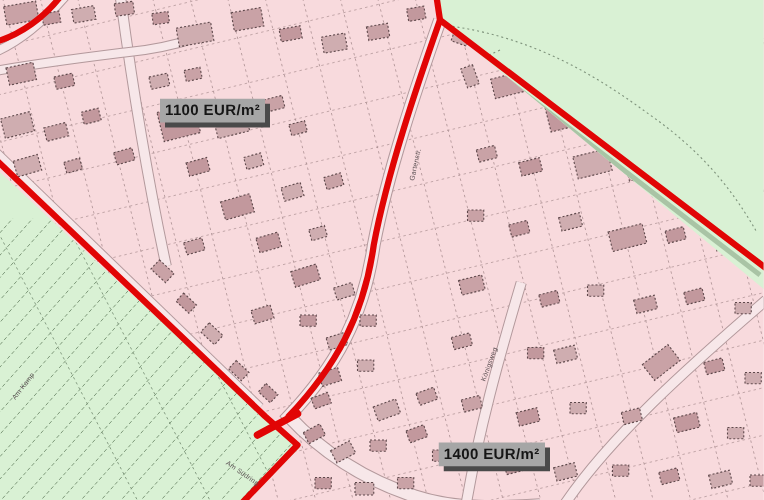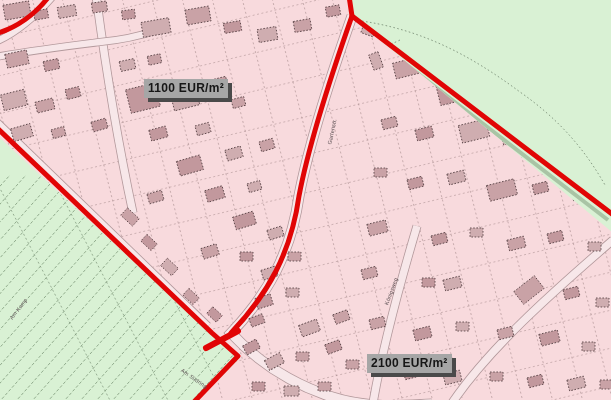--- a/index.html
+++ b/index.html
@@ -12,21 +12,20 @@
     position:absolute;
     background:#a6a6a6;
     color:#161616;
     font-size:12px;
     font-weight:bold;
     line-height:17px;
     padding:1px 4px;
     letter-spacing:.3px;
     box-shadow:4px 4px 0 #4a4a4a;
     white-space:nowrap;
-    margin-left:16px;
   }
   .street-label{
     font-size:5.5px;
     fill:#5a4f52;
     letter-spacing:.2px;
   }
 </style>
 </head>
 <body>
 
@@ -263,14 +262,14 @@
 
     <g>
       <text class="street-label" text-anchor="middle" transform="translate(334,132) rotate(-78)">Gartenstr.</text>
       <text class="street-label" text-anchor="middle" transform="translate(393,292) rotate(-70)">Königsweg</text>
       <text class="street-label" text-anchor="middle" transform="translate(193,380) rotate(35)">Am Südring</text>
       <text class="street-label" text-anchor="middle" transform="translate(20,310) rotate(-52)">Am Kamp</text>
     </g>
   </svg>
 
   <div class="value-badge" style="left:128px;top:79px">1100 EUR/m²</div>
-  <div class="value-badge" style="left:351px;top:354px">2100 EUR/m²</div>
+  <div class="value-badge" style="left:351px;top:354px">1400 EUR/m²</div>
 </div>
 
 </body></html>

